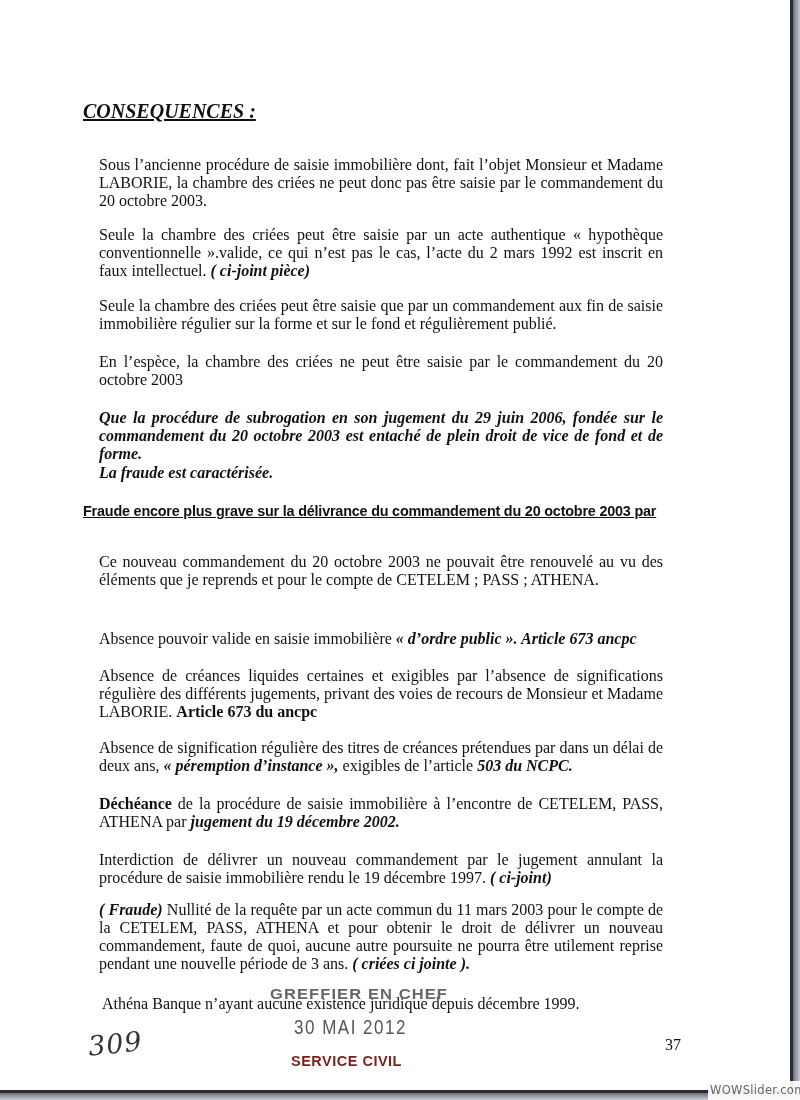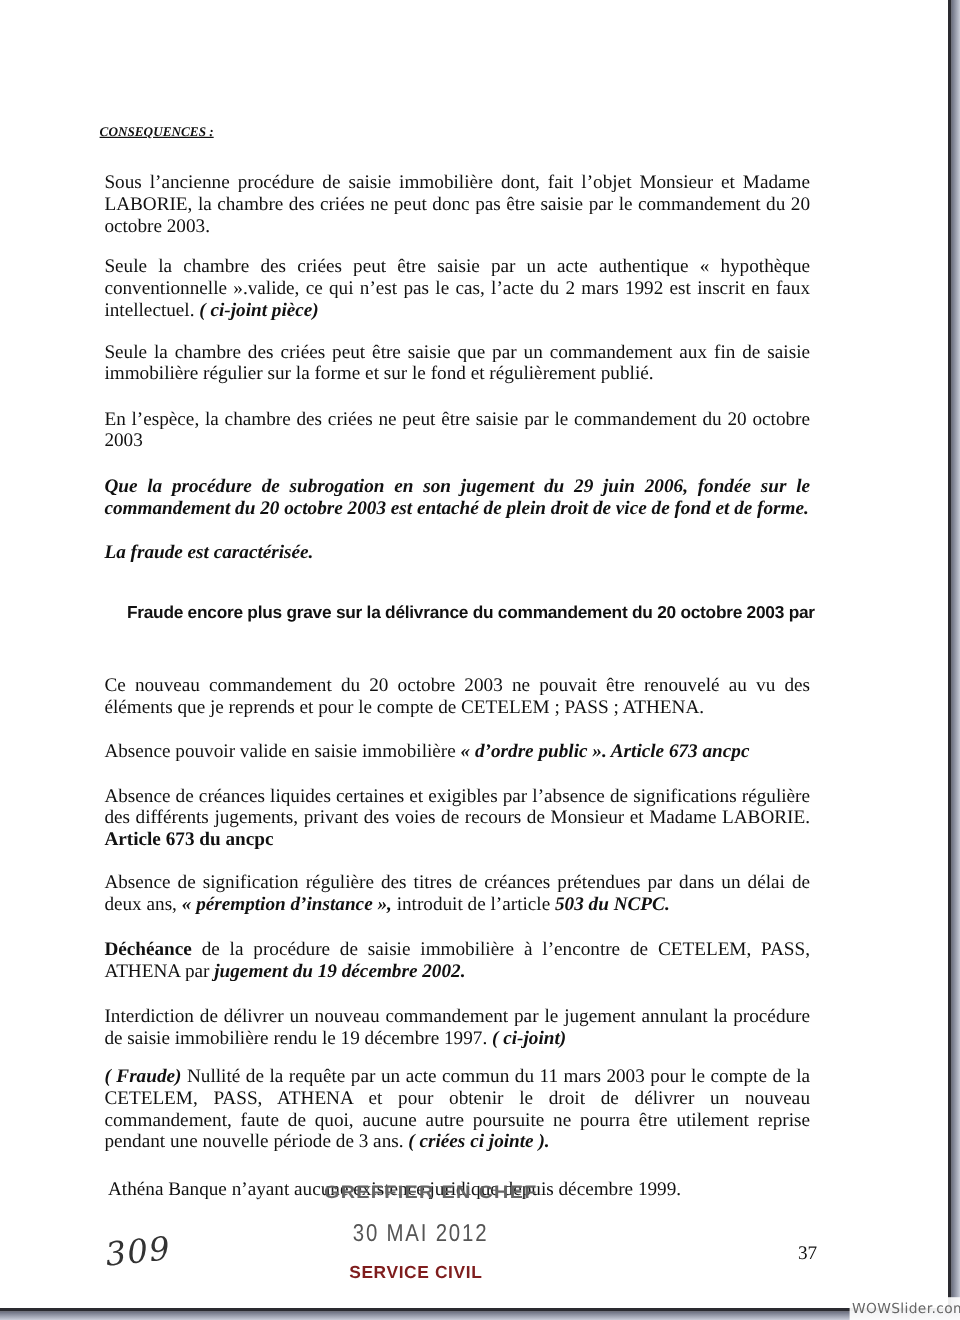--- a/index.html
+++ b/index.html
@@ -32,34 +32,35 @@
       width: 7px; height: 1100px;
       background: linear-gradient(to right, #6b6f80, #c8ccd8);
     }
     .shadow-bottom {
       position: absolute;
       left: 0; top: 1093px;
       width: 800px; height: 7px;
       background: linear-gradient(to bottom, #6b6f80, #c8ccd8);
     }
     p {
-      margin: 4px;
+      margin: 16px;
       text-align: justify;
     }
     .b { font-weight: bold; }
     .bi { font-weight: bold; font-style: italic; font-family: Liberation Serif, serif; }
     .heading {
       font-weight: bold;
       font-style: italic;
       text-decoration: underline;
-      font-size: 11px;
+      font-size: 20px;
     }
     .section-title {
       font-weight: bold;
-      text-align: right;
+      text-decoration: underline;
+      text-align: left;
       font-family: "Liberation Sans", sans-serif;
       font-stretch: condensed;
       font-size: 14.4px;
       letter-spacing: -0.2px;
     }
     .abs { position: absolute; left: 83px; width: 596px; }
     .stamp {
       position: absolute;
       font-family: "Liberation Sans", sans-serif;
       color: #555;
@@ -147,34 +148,34 @@
 </div>
 
 <div class="abs" style="top:448px;">
   <p class="bi">La fraude est caractérisée.</p>
 </div>
 
 <div class="abs" style="top:502px; line-height:19px;">
   <div class="section-title">Fraude encore plus grave sur la délivrance du commandement du 20 octobre 2003 par</div>
 </div>
 
-<div class="abs" style="top:559px;font-family:Liberation Serif, serif;">
+<div class="abs" style="top:537px;font-family:Liberation Serif, serif;">
   <p>Ce nouveau commandement du 20 octobre 2003 ne pouvait être renouvelé au vu des éléments que je reprends et pour le compte de CETELEM ; PASS ; ATHENA.</p>
 </div>
 
 <div class="abs" style="top:614px;">
   <p><span>Absence pouvoir valide en saisie immobilière </span><span class="bi">« d’ordre public ».  Article 673 ancpc</span></p>
 </div>
 
 <div class="abs" style="top:651px;">
   <p><span>Absence de créances liquides certaines et exigibles par l’absence de significations régulière des différents jugements, privant des voies de recours de Monsieur et Madame LABORIE. </span><span class="b">Article 673 du ancpc</span></p>
 </div>
 
 <div class="abs" style="top:723px;">
-  <p><span>Absence de signification régulière des titres de créances prétendues par dans un délai de deux ans, </span><span class="bi">« péremption d’instance »,</span><span> introduit de l’article </span><span class="bi">503 du NCPC.</span></p>
+  <p><span>Absence de signification régulière des titres de créances prétendues par dans un délai de deux ans, </span><span class="bi">« péremption d’instance »,</span><span> exigibles de l’article </span><span class="bi">503 du NCPC.</span></p>
 </div>
 
 <div class="abs" style="top:779px;">
   <p><span class="b">Déchéance</span><span> de la procédure de saisie immobilière à l’encontre de CETELEM, PASS, ATHENA par </span><span class="bi">jugement du 19 décembre 2002.</span></p>
 </div>
 
 <div class="abs" style="top:835px;">
   <p><span>Interdiction de délivrer un nouveau commandement par le jugement annulant la procédure de saisie immobilière rendu le 19 décembre 1997. </span><span class="bi">( ci-joint)</span></p>
 </div>
 

